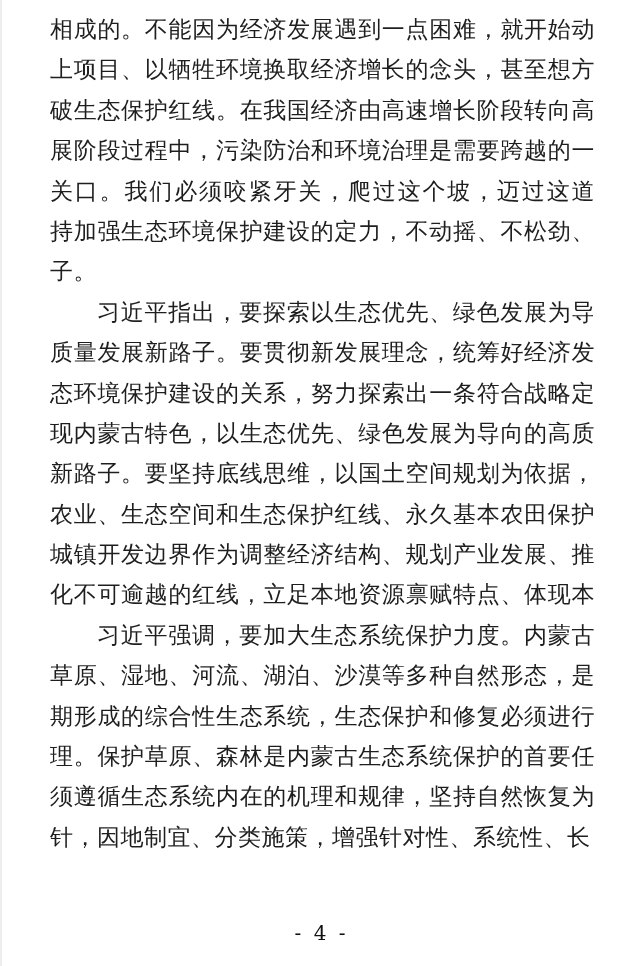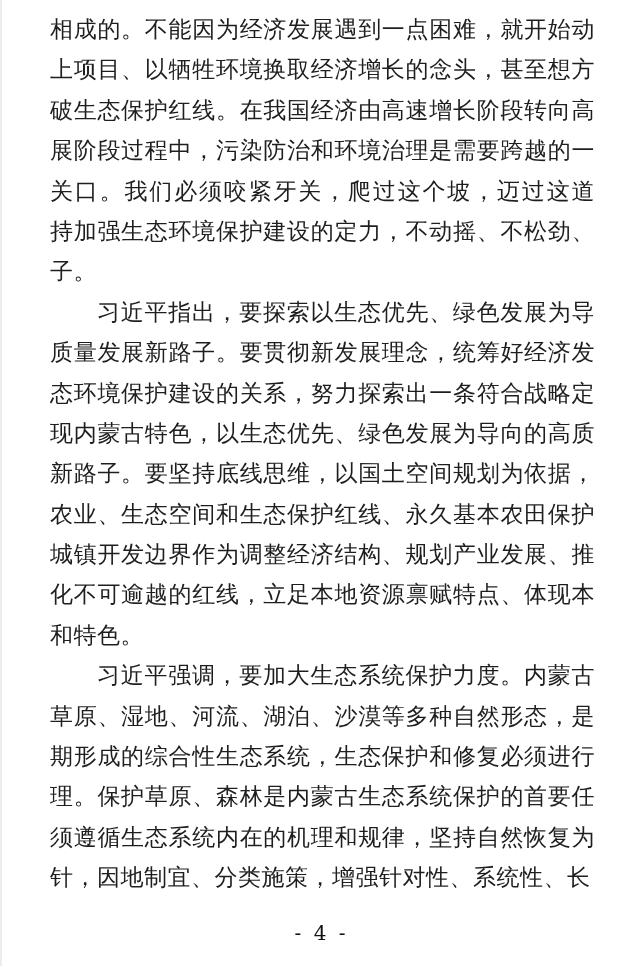--- a/index.html
+++ b/index.html
@@ -81,21 +81,20 @@
       </div>
       <div class="paragraph">
         <div class="text-line indent">习近平指出，要探索以生态优先、绿色发展为导向的高</div>
         <div class="text-line">质量发展新路子。要贯彻新发展理念，统筹好经济发展和生</div>
         <div class="text-line">态环境保护建设的关系，努力探索出一条符合战略定位、体</div>
         <div class="text-line">现内蒙古特色，以生态优先、绿色发展为导向的高质量发展</div>
         <div class="text-line">新路子。要坚持底线思维，以国土空间规划为依据，把城镇、</div>
         <div class="text-line">农业、生态空间和生态保护红线、永久基本农田保护红线、</div>
         <div class="text-line">城镇开发边界作为调整经济结构、规划产业发展、推进城镇</div>
         <div class="text-line">化不可逾越的红线，立足本地资源禀赋特点、体现本地优势</div>
-        <div class="text-line last">和特色。</div>
       </div>
       <div class="paragraph">
         <div class="text-line indent">习近平强调，要加大生态系统保护力度。内蒙古有森林、</div>
         <div class="text-line">草原、湿地、河流、湖泊、沙漠等多种自然形态，是一个长</div>
         <div class="text-line">期形成的综合性生态系统，生态保护和修复必须进行综合治</div>
         <div class="text-line">理。保护草原、森林是内蒙古生态系统保护的首要任务。必</div>
         <div class="text-line">须遵循生态系统内在的机理和规律，坚持自然恢复为主的方</div>
         <div class="text-line last">针，因地制宜、分类施策，增强针对性、系统性、长效性。</div>
       </div>
     </div>

